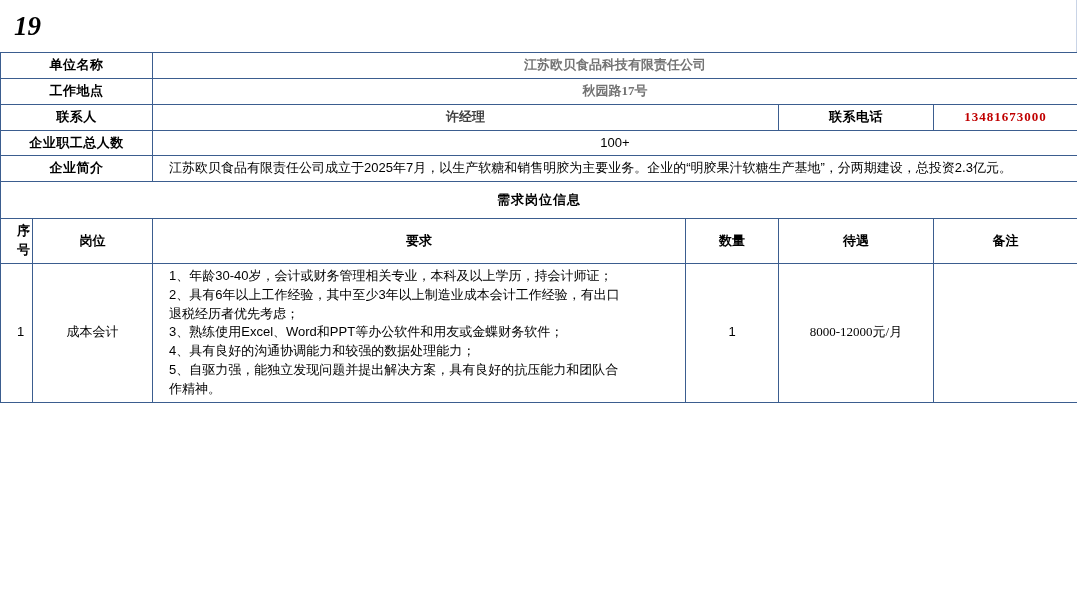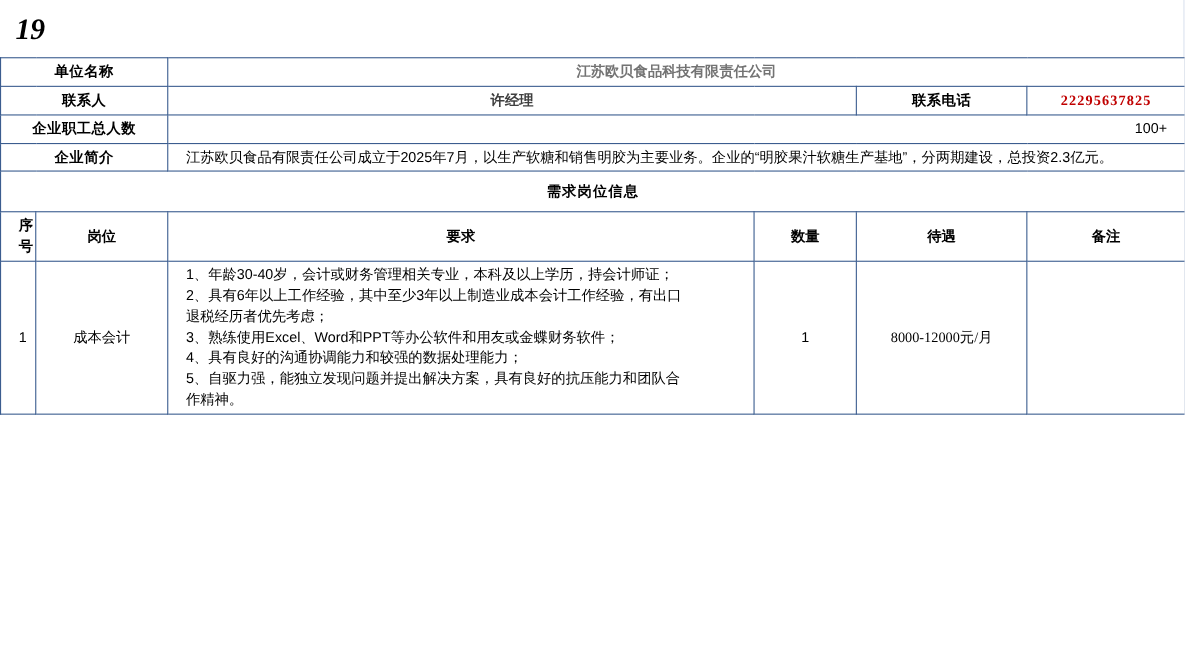--- a/index.html
+++ b/index.html
@@ -65,21 +65,21 @@
   }
   .phone {
     text-align: center;
     color: #c00000;
     font-weight: bold;
     font-size: 16px;
     font-family: "Liberation Serif", serif;
     letter-spacing: 1px;
   }
   .ctr-small {
-    text-align: right;
+    text-align: center;
     font-size: 12px;
   }
   .intro {
     font-size: 12.5px;
     line-height: 1.5;
     text-align: left;
     vertical-align: top;
     padding: 5px 6px;
   }
   .section-title {
@@ -144,26 +144,30 @@
       <col style="width:155px">
       <col style="width:144px">
     </colgroup>
 
     <tbody>
         <tr>
       <td class="lbl" colspan="2">单位名称</td>
       <td class="big-red" colspan="4">江苏欧贝食品科技有限责任公司</td>
     </tr>
 
+    <tr>
+      <td class="lbl" colspan="2">工作地点</td>
+      <td class="big-red" colspan="4">秋园路17号</td>
+    </tr>
 
     <tr>
       <td class="lbl" colspan="2">联系人</td>
       <td class="mid-red" colspan="2">许经理</td>
       <td class="lbl">联系电话</td>
-      <td class="phone">22295637825</td>
+      <td class="phone">13481673000</td>
     </tr>
 
     <tr>
       <td class="lbl" colspan="2">企业职工总人数</td>
       <td class="ctr-small" colspan="4">100+</td>
     </tr>
 
     <tr>
       <td class="lbl" colspan="2">企业简介</td>
       <td class="intro" colspan="4">江苏欧贝食品有限责任公司成立于2025年7月，以生产软糖和销售明胶为主要业务。企业的“明胶果汁软糖生产基地”，分两期建设，总投资2.3亿元。</td>

